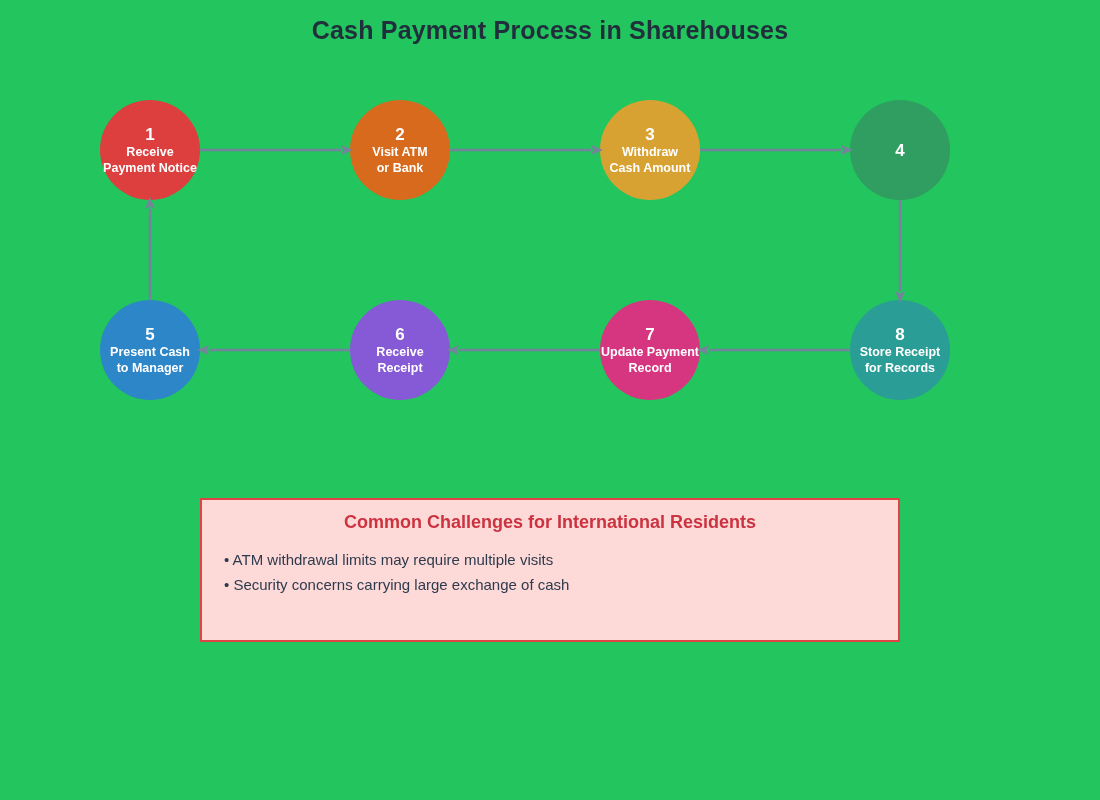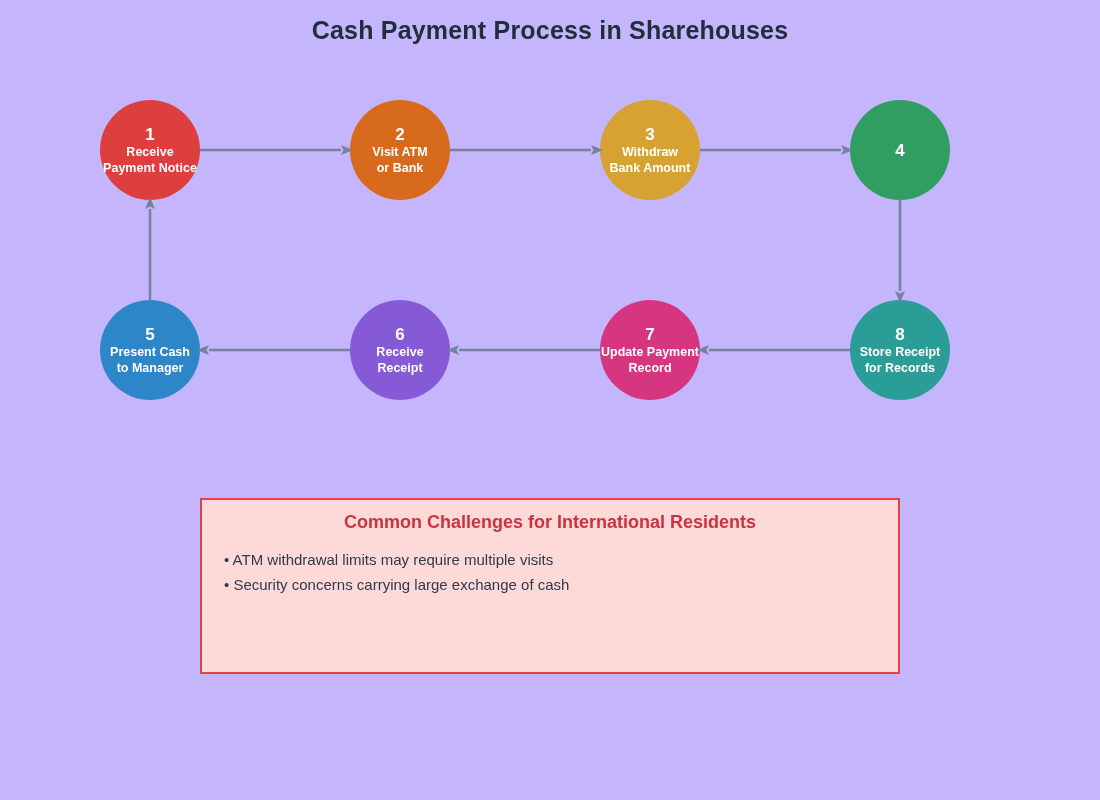--- a/index.html
+++ b/index.html
@@ -1,17 +1,17 @@
 <!DOCTYPE html>
 <html><head>
 <meta charset="utf-8">
 <style>
   html,body{margin:0;padding:0;background:#ffffff;}
   body{font-family:"Liberation Sans","DejaVu Sans",sans-serif;}
-  .canvas{position:relative;width:1100px;height:800px;background:#c4b5fd;overflow:hidden;}
+  .canvas{position:relative;width:1100px;height:800px;background:#22c55e;overflow:hidden;}
 
   .page-title{
     position:absolute;top:16px;left:0;width:1100px;
     text-align:center;font-size:25px;font-weight:bold;letter-spacing:.2px;
   }
 
   
   .step{
     position:absolute;width:100px;height:100px;border-radius:50%;
     display:flex;flex-direction:column;align-items:center;justify-content:center;
@@ -28,21 +28,21 @@
   .s4{left:850px;top:100px;}
   .s5{left:100px;top:300px;}
   .s6{left:350px;top:300px;}
   .s7{left:600px;top:300px;}
   .s8{left:850px;top:300px;}
 
   .arrows{position:absolute;left:0;top:0;pointer-events:none;}
 
   
   .challenges{
-    position:absolute;left:200px;top:498px;width:700px;height:176px;
+    position:absolute;left:200px;top:498px;width:700px;height:144px;
     box-sizing:border-box;border:2px solid;
   }
   .challenges-title{
     margin:12px 0 0 0;text-align:center;font-size:18px;font-weight:bold;
   }
   .challenges-list{
     list-style:none;margin:14px 0 0 0;padding:0 12px 0 22px;
   }
   .challenges-list li{
     font-size:15px;line-height:25px;
@@ -61,21 +61,21 @@
 Payment Notice</div>
   </div>
   <div class="step s2" style="background-color: rgb(216, 106, 30);">
     <div class="step-number">2</div>
     <div class="step-label">Visit ATM
 or Bank</div>
   </div>
   <div class="step s3" style="background-color: rgb(216, 162, 51);">
     <div class="step-number">3</div>
     <div class="step-label">Withdraw
-Bank Amount</div>
+Cash Amount</div>
   </div>
   <div class="step s4" style="background-color: rgb(47, 158, 96);">
     <div class="step-number">4</div>
   </div>
   <div class="step s5" style="background-color: rgb(45, 134, 200);">
     <div class="step-number">5</div>
     <div class="step-label">Present Cash
 to Manager</div>
   </div>
   <div class="step s6" style="background-color: rgb(134, 89, 214);">

